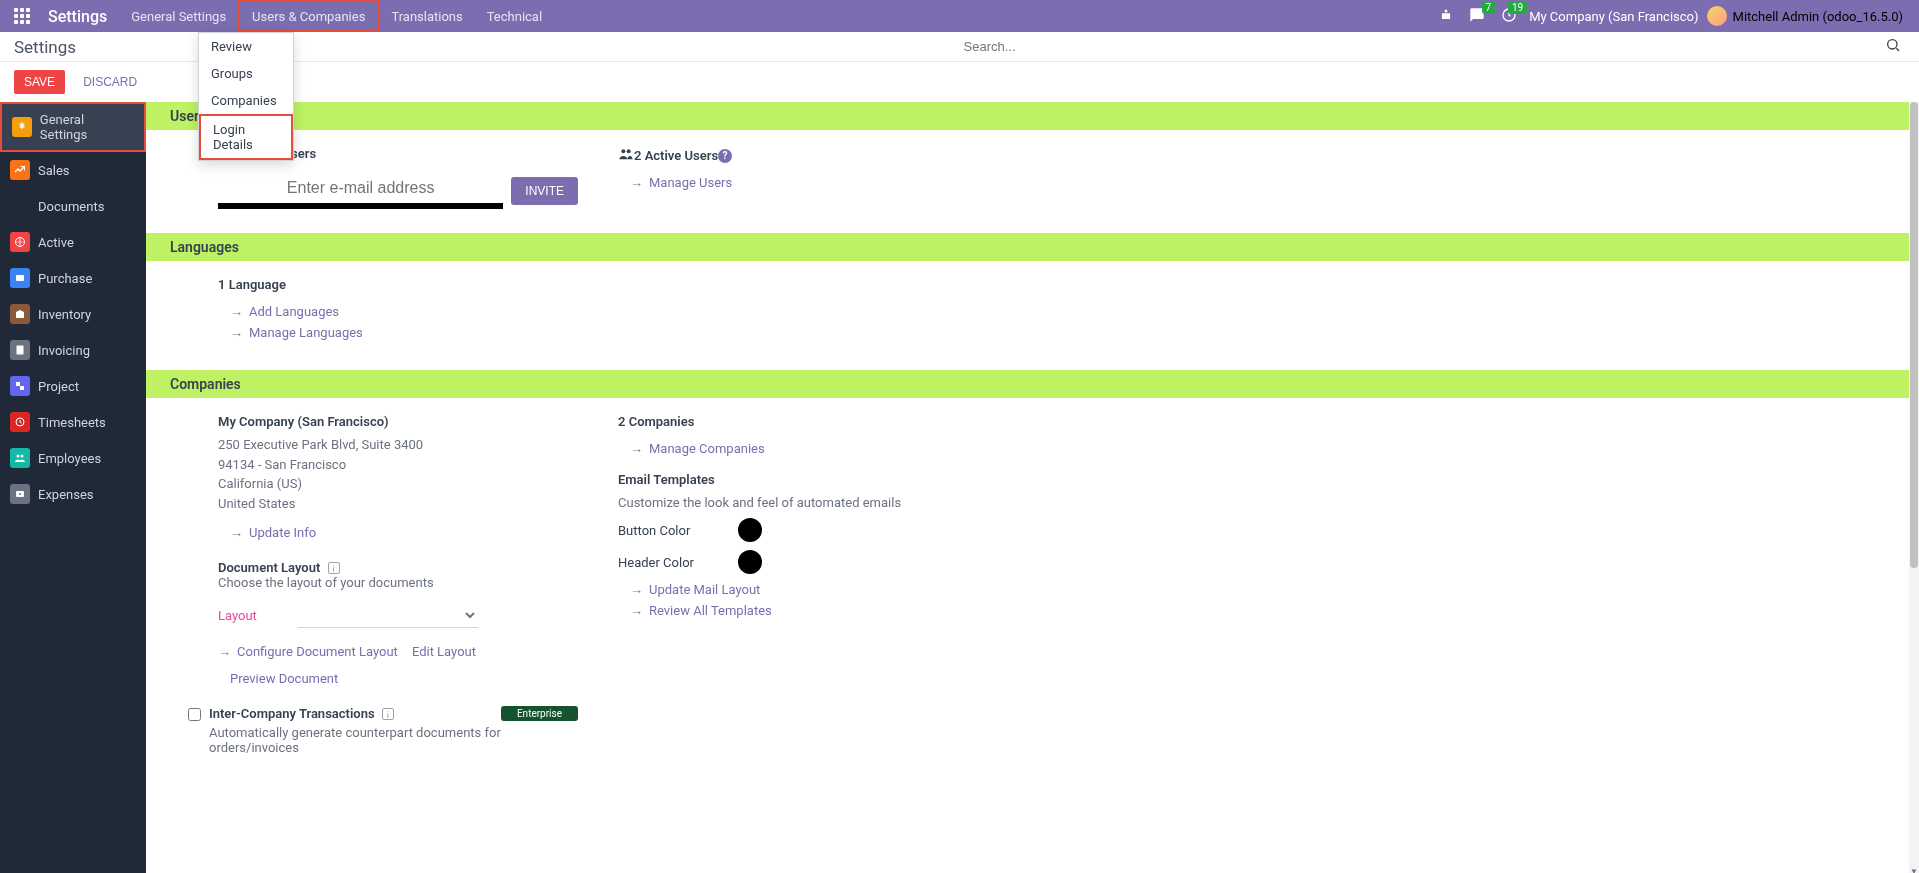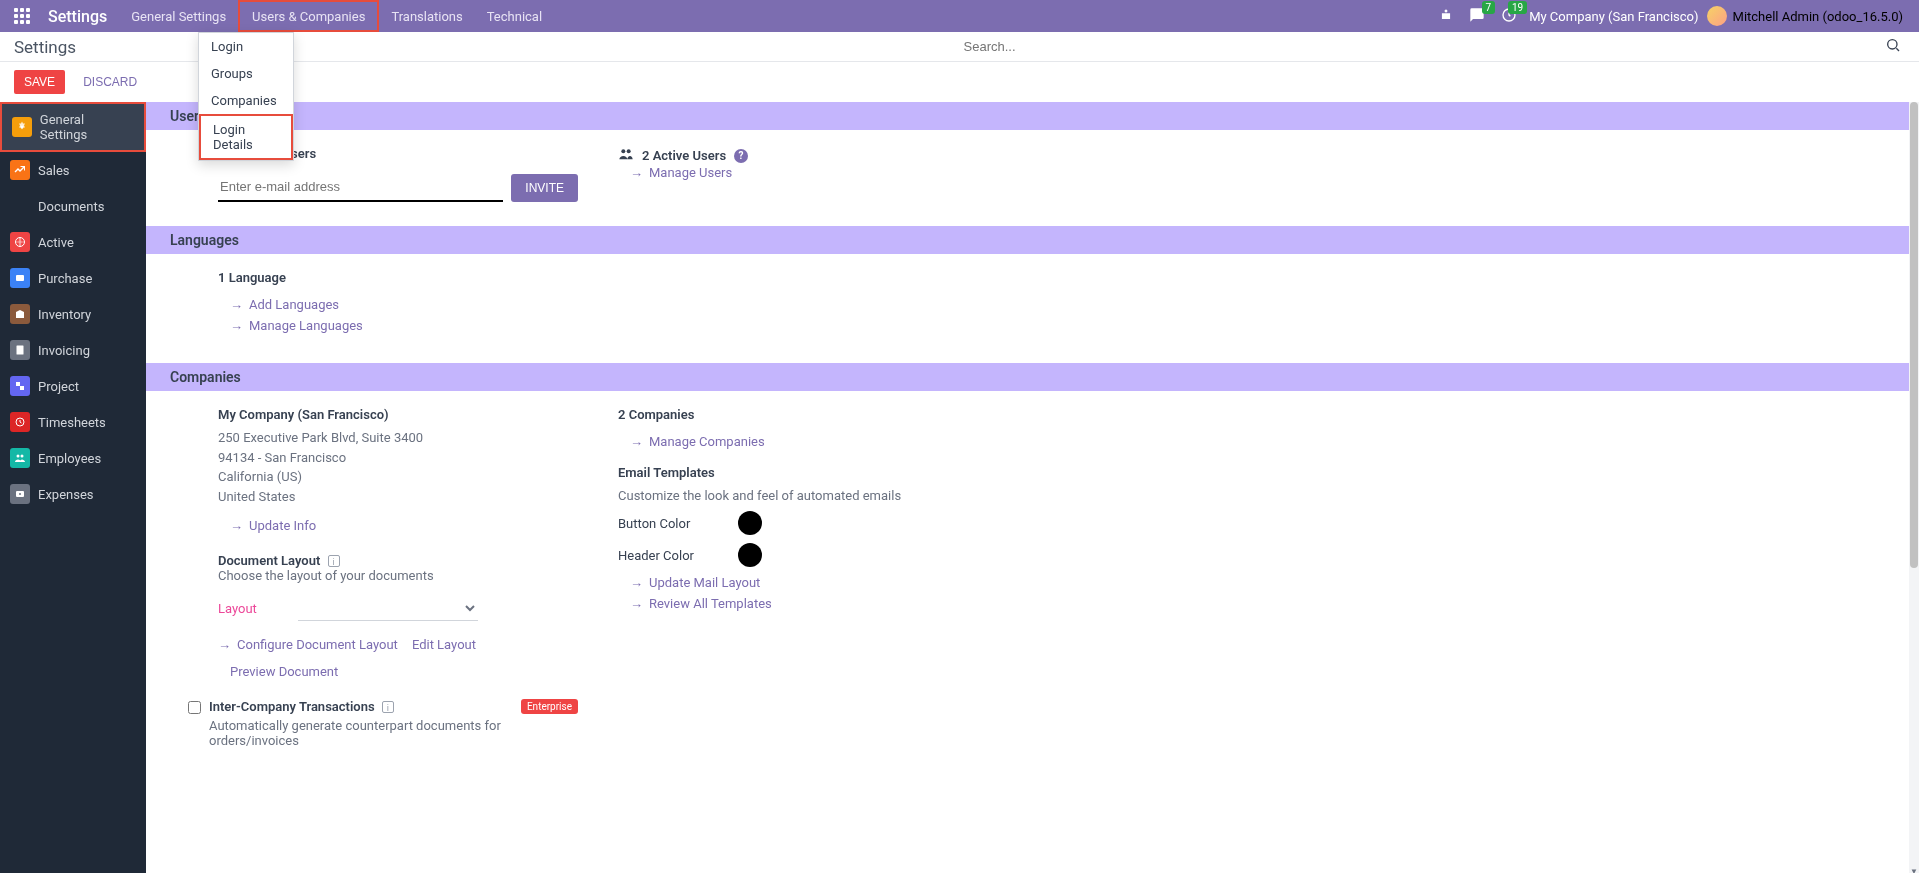--- a/index.html
+++ b/index.html
@@ -52,52 +52,52 @@
     .icon-purchase { background: #3b82f6; }
     .icon-inventory { background: #8b5a3c; }
     .icon-invoicing { background: #6b7280; }
     .icon-project { background: #6366f1; }
     .icon-timesheets { background: #dc2626; }
     .icon-employees { background: #14b8a6; }
     .icon-expenses { background: #6b7280; }
     
     
     .main { flex: 1; overflow-y: auto; background: #fff; position: relative; }
-    .section-header { background: #c4b5fd; padding: 6px 24px; font-size: 14px; font-weight: 600; color: #374151; }
+    .section-header { background: #bef264; padding: 6px 24px; font-size: 14px; font-weight: 600; color: #374151; }
     .section-body { padding: 16px 24px 24px 72px; display: flex; gap: 40px; }
     .col { flex: 0 0 360px; }
     
     .field-label { font-size: 13px; font-weight: 600; color: #374151; margin-bottom: 8px; }
     .field-sublabel { font-size: 13px; color: #6b7280; margin-bottom: 8px; }
     
     .invite-row { display: flex; gap: 8px; align-items: center; }
-    .invite-input { flex: 1; border: none; border-bottom: 2px solid #000000; padding: 6px 2px; font-size: 13px; outline: none; }
+    .invite-input { flex: 1; border: none; border-bottom: 6px solid #000000; padding: 6px 2px; font-size: 16px; outline: none; text-align: center; }
     .btn-invite { background: #7c6db0; color: #fff; border: none; padding: 7px 14px; font-size: 12px; font-weight: 500; cursor: pointer; border-radius: 3px; }
     
-    .users-count-row { display: flex; align-items: center; gap: 8px; }
+    .users-count-row { display: flex; align-items: center; margin-bottom: 10px; }
     .people-icon { color: #374151; }
     .help-icon { width: 14px; height: 14px; border-radius: 50%; background: #7c6db0; color: #fff; display: inline-flex; align-items: center; justify-content: center; font-size: 10px; font-weight: bold; }
     
     .action-link { color: #7c6db0; font-size: 13px; cursor: pointer; display: flex; align-items: center; gap: 6px; margin-bottom: 6px; padding-left: 12px; }
     .action-link .arrow { font-weight: bold; }
     
     .company-text { font-size: 13px; color: #6b7280; line-height: 1.5; }
     .company-name-strong { font-weight: 600; color: #374151; margin-bottom: 6px; }
     
     .layout-select-row { display: flex; align-items: center; gap: 20px; }
     .layout-select-label { font-size: 13px; color: #ec4899; width: 60px; }
     .layout-select { border: none; border-bottom: 1px solid #d1d5db; padding: 4px; font-size: 13px; width: 180px; color: #6b7280; background: transparent; }
     
     .color-row { display: flex; align-items: center; gap: 20px; margin-bottom: 8px; }
     .color-label { font-size: 13px; color: #374151; width: 100px; }
     .color-swatch { width: 24px; height: 24px; border-radius: 50%; background: #000; }
     
     .checkbox-row { display: flex; align-items: flex-start; gap: 8px; }
     .checkbox { margin-top: 2px; }
-    .tag-enterprise { background: #ef4444; color: #fff; font-size: 10px; padding: 2px 6px; border-radius: 3px; margin-left: 6px; }
+    .tag-enterprise { background: #14532d; color: #fff; font-size: 10px; padding: 2px 16px; border-radius: 3px; margin-left: 6px; }
     
     .info-icon { display: inline-block; width: 12px; height: 12px; border: 1px solid #9ca3af; border-radius: 2px; font-size: 9px; text-align: center; line-height: 12px; color: #9ca3af; margin-left: 4px; }
     
     .scrollbar-track { position: absolute; right: 0; top: 0; bottom: 0; width: 10px; background: #f3f4f6; }
     .scrollbar-thumb { position: absolute; right: 1px; top: 0; width: 8px; height: 60%; background: #c1c1c1; border-radius: 4px; }
     .scroll-arrow { position: absolute; right: 0; bottom: 0; width: 10px; height: 12px; text-align: center; font-size: 8px; color: #6b7280; }
     
     .mt-8 { margin-top: 8px; }
     .mt-12 { margin-top: 12px; }
     .mt-16 { margin-top: 16px; }
@@ -148,21 +148,21 @@
     </div>
     <div class="company-name">My Company (San Francisco)</div>
     <div class="user-info">
       <div class="avatar"></div>
       <span>Mitchell Admin (odoo_16.5.0)</span>
     </div>
   </div>
 </div>
 
 <div class="dropdown">
-  <div class="dropdown-item">Login</div>
+  <div class="dropdown-item">Review</div>
   <div class="dropdown-item">Groups</div>
   <div class="dropdown-item">Companies</div>
   <div class="dropdown-item highlighted">Login Details</div>
 </div>
 
 <div class="header-row">
   <div class="page-title">Settings</div>
   <div class="search-wrap">
     <input class="search-input" placeholder="Search..." style="">
     <div class="search-icon-wrap">

